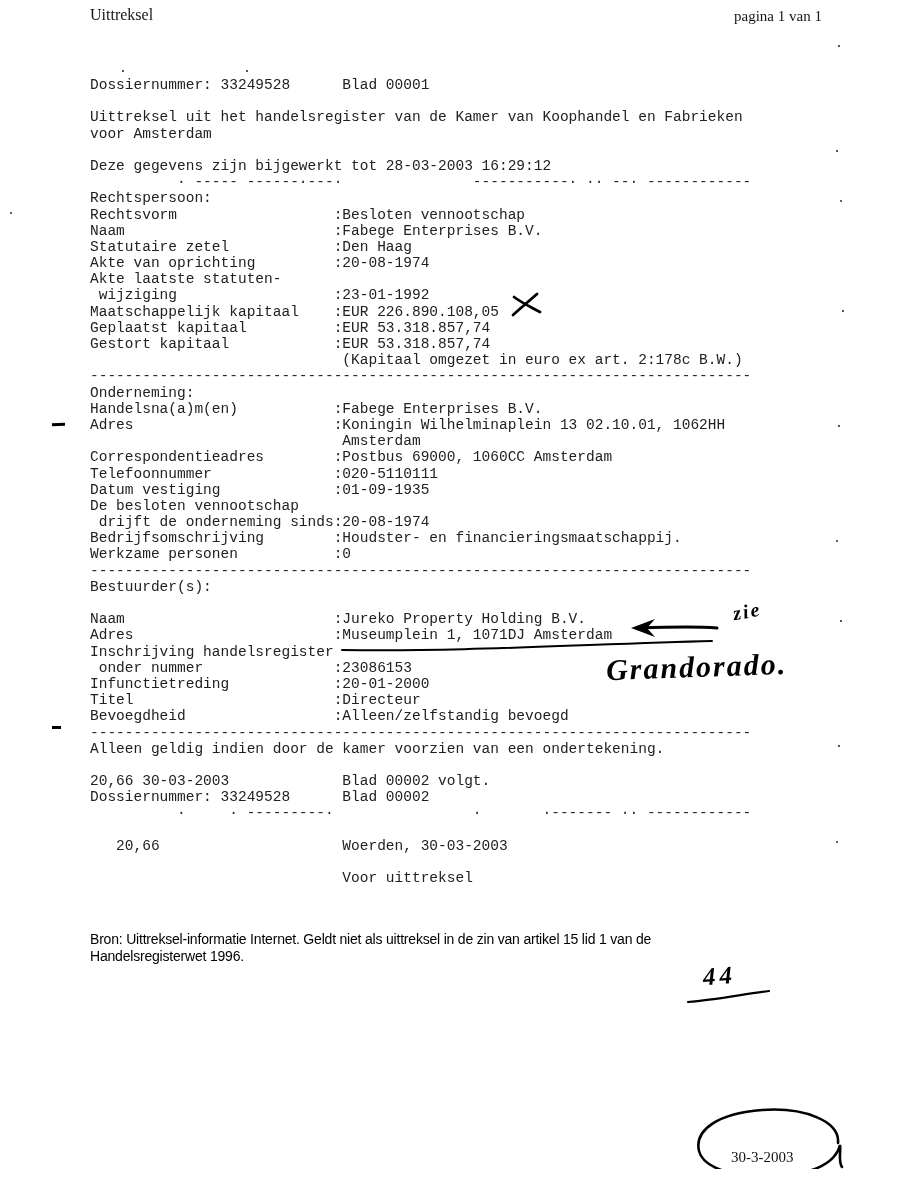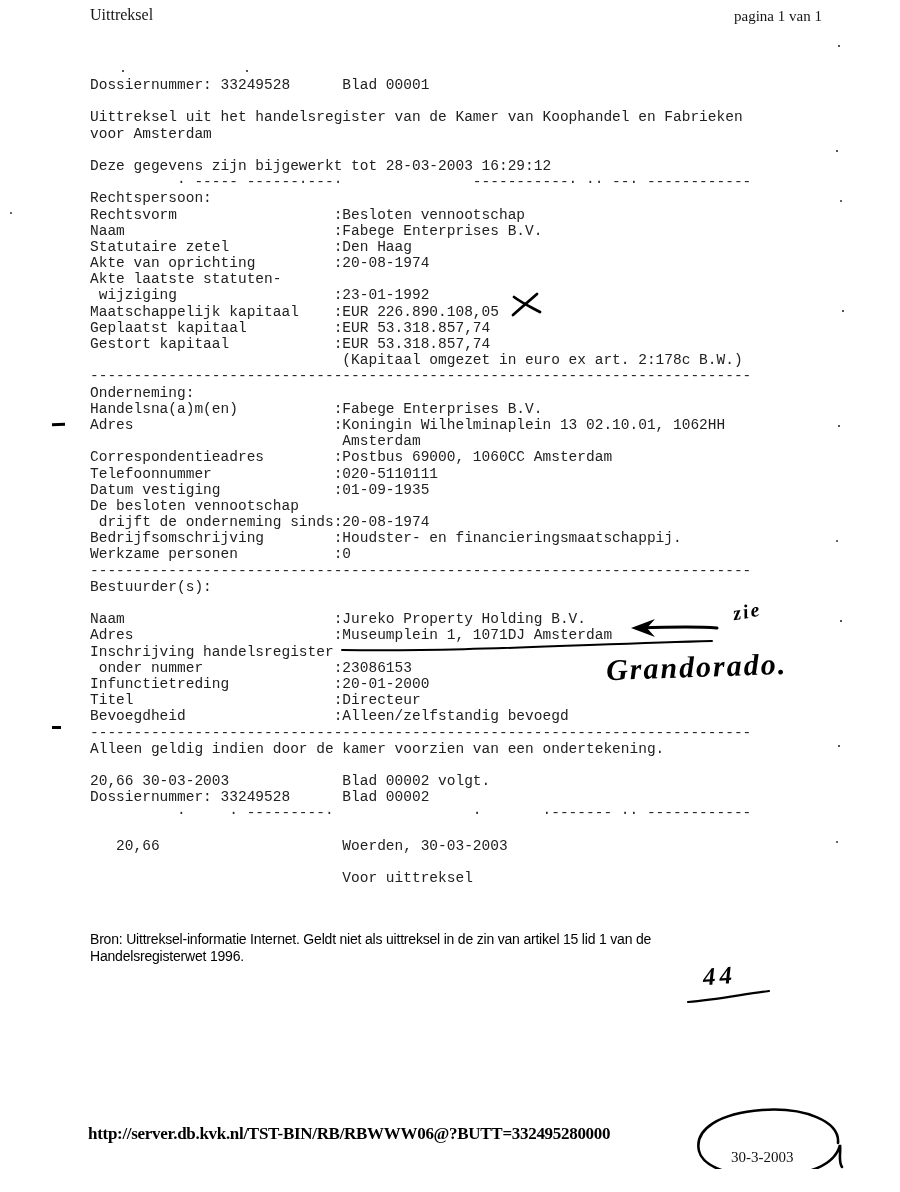--- a/index.html
+++ b/index.html
@@ -99,21 +99,20 @@
   <div class="hand hw-grand">Grandorado.</div>
 
   <div class="disclaimer">Bron: Uittreksel-informatie Internet. Geldt niet als uittreksel in de zin van artikel 15 lid 1 van de
 Handelsregisterwet 1996.</div>
 
   <div class="hand hw-44">44</div>
   <svg class="anno" style="left:686px;top:986px;" width="86" height="20" viewBox="0 0 86 20">
     <path d="M2,16 C30,14 58,8 83,5" stroke="#000" stroke-width="2.2" fill="none" stroke-linecap="round"></path>
   </svg>
 
-  <div class="url">http://server.db.kvk.nl/TST-BIN/RB/RBWWW06@?BUTT=332495280000</div>
 
   <svg class="anno" style="left:692px;top:1103px;" width="156" height="82" viewBox="0 0 156 82">
     <path d="M146,40 C148,18 112,4 70,7 C28,10 2,26 7,48 C12,68 55,78 98,72 C126,68 144,58 148,42 C149,50 146,58 150,64" stroke="#000" stroke-width="2.6" fill="none" stroke-linecap="round"></path>
   </svg>
   <div class="stamp-date">30-3-2003</div>
 
   <div class="margin-dash dash-a"></div>
   <div class="margin-dash dash-b"></div>
   <div class="dotted-bottom"></div>
   <div class="specks"></div>

